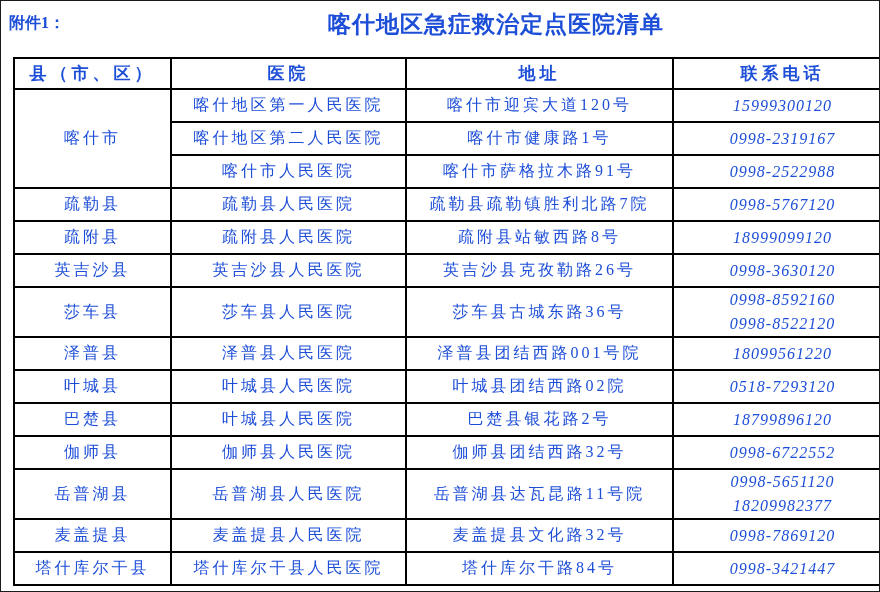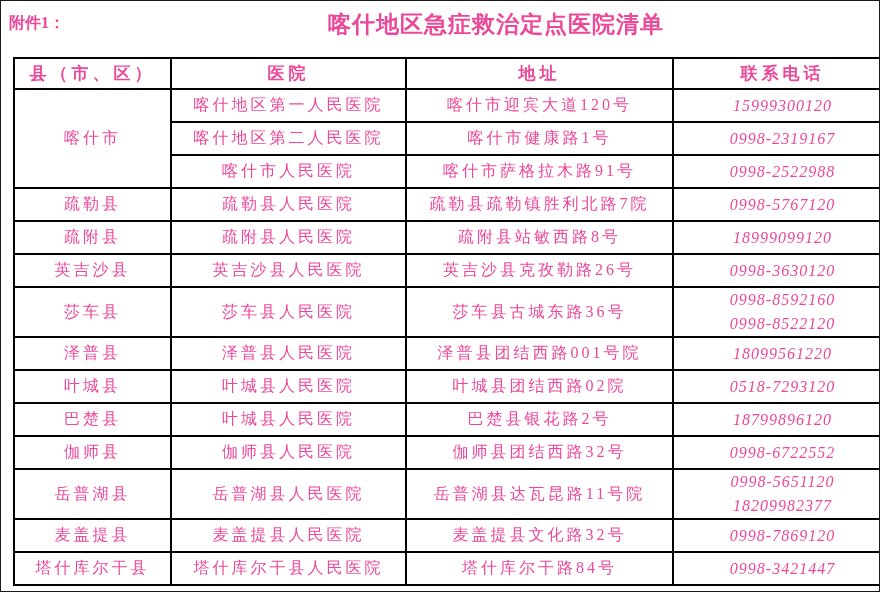--- a/index.html
+++ b/index.html
@@ -2,21 +2,21 @@
 <html><head>
 <meta charset="utf-8">
 <style>
   html, body { margin: 0; padding: 0; background: #ffffff; }
   .page {
     width: 880px;
     height: 592px;
     box-sizing: border-box;
     border: 1px solid #1a1a1a;
     background: #ffffff;
-    color: #ec4899;
+    color: #1d4ed8;
     font-family: "Liberation Serif", "DejaVu Serif", serif;
     overflow: hidden;
     position: relative;
   }
   .titlebar {
     position: relative;
     height: 44px;
   }
   .attachment-label {
     position: absolute;

